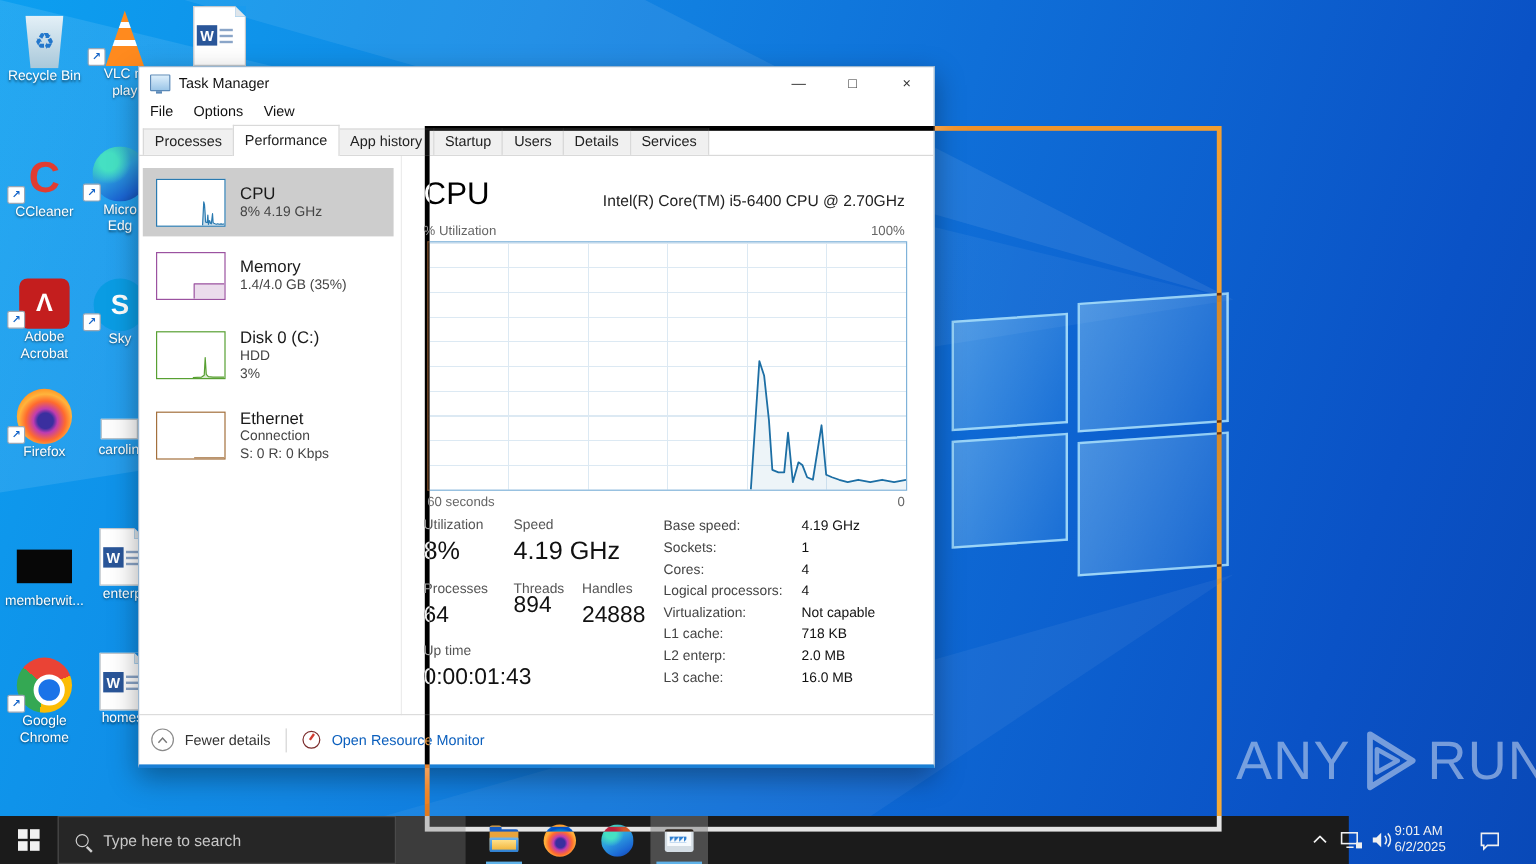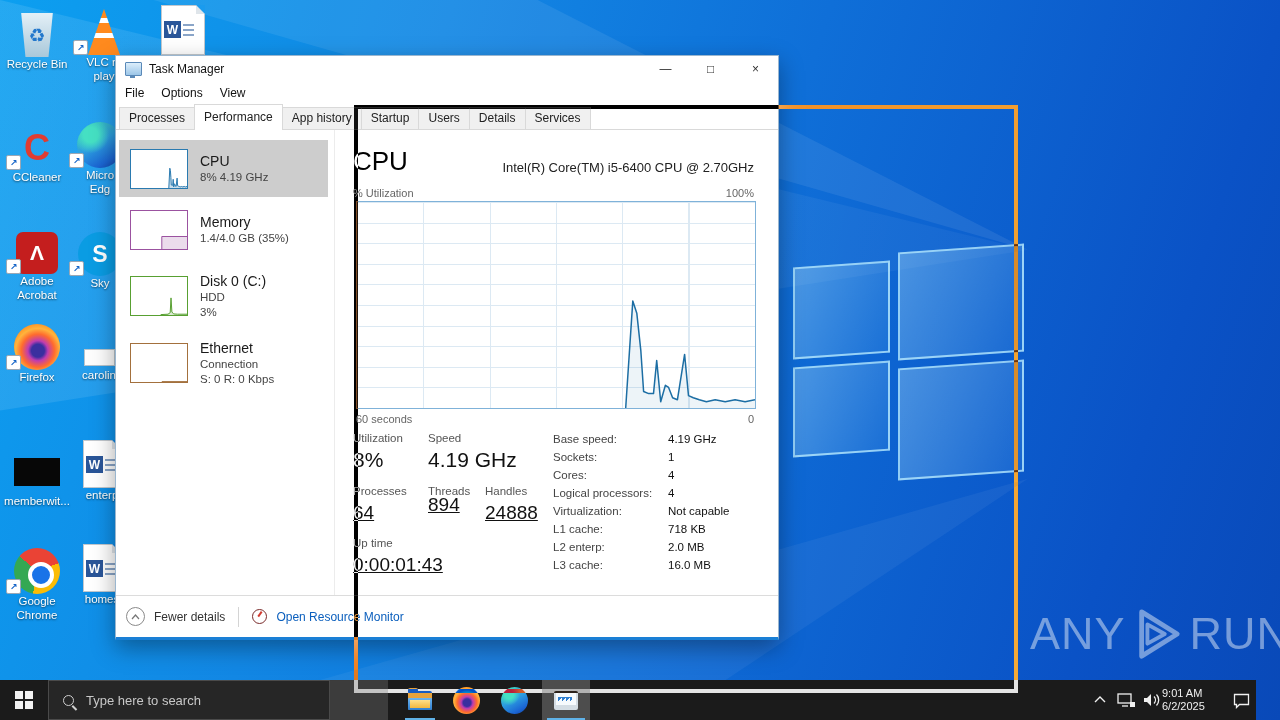--- a/index.html
+++ b/index.html
@@ -81,35 +81,35 @@
   .main{position:absolute;left:220px;top:74px;right:0;bottom:41px;}
   .abs{position:absolute;}
   .cpu-big{font-size:26px;color:#000;}
   .cpu-sub{font-size:13px;color:#222;}
   .axlbl{font-size:11px;color:#666;}
   .graph{position:absolute;left:20px;top:71px;width:400px;height:208px;box-sizing:border-box;border:1px solid #7fb2d9;background:#fff;
          background-image:repeating-linear-gradient(to right,#dce9f3 0 1px,transparent 1px 66.3px),
                           repeating-linear-gradient(to bottom,#dce9f3 0 1px,transparent 1px 20.6px);}
   .statlbl{font-size:11.5px;color:#555;}
   .statval{font-size:21px;color:#111;}
-  .statval.sm{font-size:19px;text-decoration:underline;}
+  .statval.sm{font-size:19px;}
   .drow{position:absolute;left:217px;width:225px;display:flex;}
   .dlab{width:115px;font-size:11.5px;color:#444;}
   .dval{font-size:11.5px;color:#111;}
   .tmfooter{position:absolute;left:0;right:0;bottom:0;height:41px;border-top:1px solid #dcdcdc;
             display:flex;align-items:center;padding-left:10px;gap:9px;}
   .chevcircle{width:17px;height:17px;border:1px solid #8a8a8a;border-radius:50%;display:flex;align-items:center;justify-content:center;}
   .chevcircle svg{display:block;}
   .fsep{width:1px;height:20px;background:#d4d4d4;margin:0 4px;}
   .rmicon{width:15px;height:15px;border:1.5px solid #7a2b2b;border-radius:50%;position:relative;box-sizing:border-box;}
   .rmicon::after{content:"";position:absolute;left:6px;top:1px;width:1.5px;height:6px;background:#d23c31;transform:rotate(35deg);}
   .rmlink{color:#0b5fbd;font-size:12px;}
   .fdtext{font-size:12px;color:#333;}
   
-  .taskbar{position:absolute;left:0;bottom:0;width:1256px;height:40px;background:#1b1b1b;z-index:20;}
+  .taskbar{position:absolute;left:0;bottom:0;width:1124px;height:40px;background:#1b1b1b;z-index:20;}
   .startbtn{position:absolute;left:0;top:0;width:48px;height:40px;display:flex;align-items:center;justify-content:center;}
   .winflag{display:grid;grid-template-columns:8px 8px;grid-template-rows:8px 8px;gap:1.5px;}
   .winflag span{background:#f2f2f2;}
   .searchbox{position:absolute;left:48px;top:0;width:282px;height:40px;background:#262626;border:1px solid #4a4a4a;
              box-sizing:border-box;display:flex;align-items:center;}
   .mag{width:9px;height:9px;border:1.6px solid #cfcfcf;border-radius:50%;position:relative;margin:0 10px 0 14px;flex:none;}
   .mag::after{content:"";position:absolute;left:9px;top:9px;width:6px;height:1.6px;background:#cfcfcf;transform:rotate(45deg);transform-origin:0 0;}
   .searchbox input{background:transparent;border:none;outline:none;color:#c8c8c8;font-size:13px;width:220px;
                    font-family:"Liberation Sans","DejaVu Sans",sans-serif;}
   .searchbox input::placeholder{color:#c8c8c8;opacity:1;}

